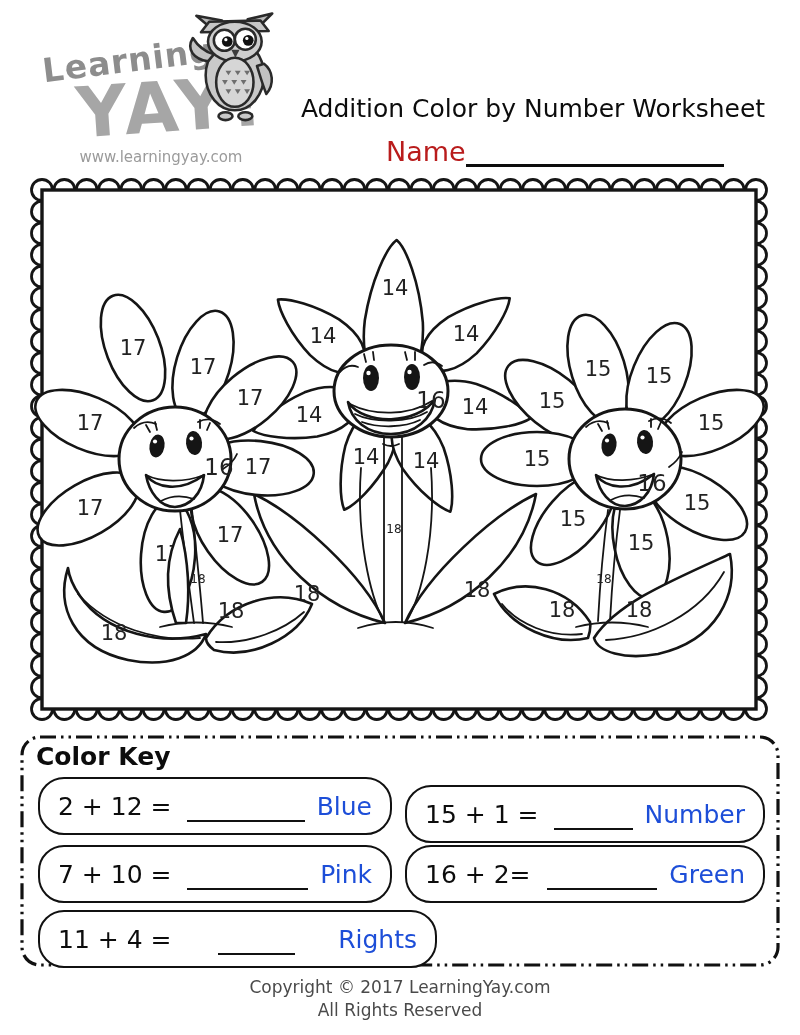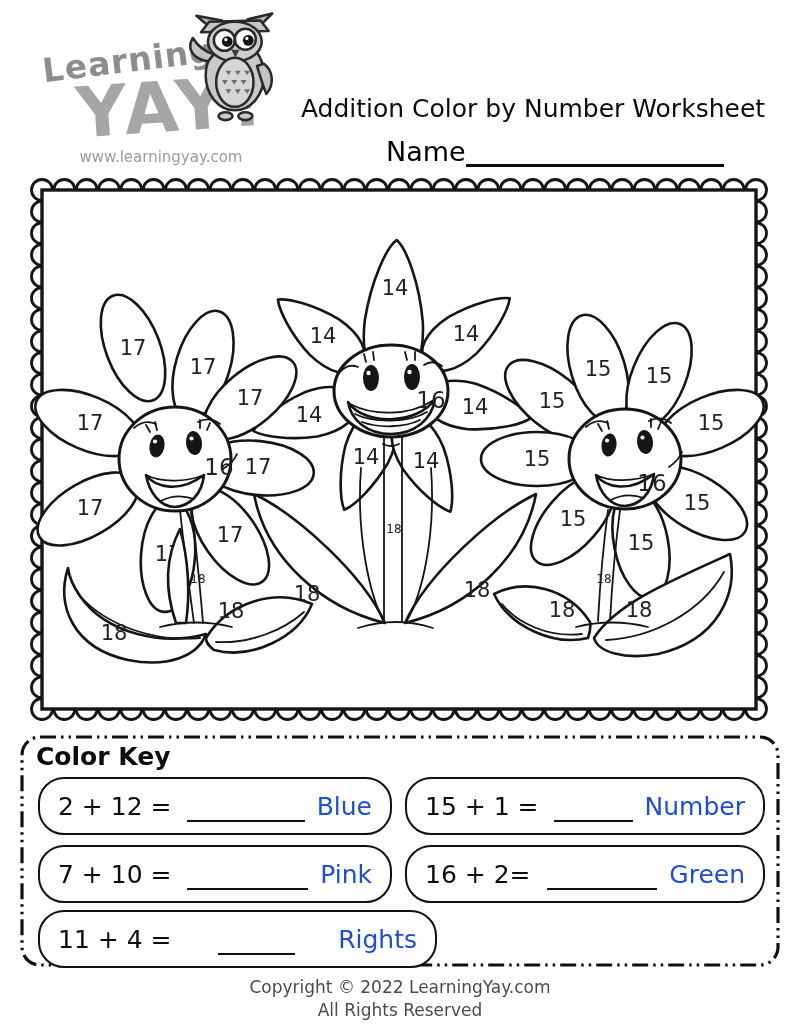--- a/index.html
+++ b/index.html
@@ -13,21 +13,21 @@
                    color:#8d8d8d; transform:rotate(-7deg); letter-spacing:1px; }
   .logo-yay { position:absolute; left:40px; top:58px; font-size:70px; font-weight:bold;
               color:#a6a6a6; transform:rotate(-4deg); letter-spacing:4px; }
   .logo-url { position:absolute; left:0; top:140px; width:100%; text-align:center;
               font-size:15px; color:#9b9b9b; }
   .owl-svg { position:absolute; left:150px; top:2px; }
 
   .title { position:absolute; left:292px; top:50px; width:482px; text-align:center;
            font-size:25px; color:#0c0c0c; letter-spacing:0px; white-space:nowrap;margin-top:44px; }
   .name-row { position:absolute; left:386px; top:136px; display:flex; align-items:flex-end; }
-  .name-label { font-size:27px; color:#000000; }
+  .name-label { font-size:27px; color:#b91c1c; }
   .name-line { display:inline-block; width:258px; border-bottom:3px solid #0c0c0c; height:30px; }
 
   
   .picture { position:absolute; left:28px; top:176px; }
   .ln   { fill:#fff; stroke:#151515; stroke-width:2.6; stroke-linejoin:round; stroke-linecap:round; }
   .face { fill:#fff; stroke:#151515; stroke-width:3; }
   .thin { fill:none; stroke:#151515; stroke-width:1.8; stroke-linecap:round; }
   .fillb{ fill:#151515; stroke:none; }
   .num  { font-family:"DejaVu Sans",sans-serif; font-size:21px; fill:#222; text-anchor:middle; }
   .num-c{ font-size:23px; }
@@ -38,21 +38,21 @@
   
   .color-key { position:absolute; left:20px; top:735px; width:760px; height:232px; }
   .key-border { position:absolute; left:0; top:0; }
   .key-title { position:absolute; left:16px; top:7px; font-size:25px; font-weight:bold; color:#0c0c0c; }
   .key-box { position:absolute; height:58px; border:2.6px solid #111; border-radius:26px;
              display:flex; align-items:center; padding:0 18px; background:#fff; }
   .key-expr { font-size:25px; color:#0c0c0c; white-space:nowrap; }
   .key-blank { flex:1; border-bottom:2.6px solid #111; align-self:stretch; margin:0 12px 11px 16px; }
   .key-color { font-size:25px; color:#1d4ed8; white-space:nowrap; }
   .kb1 { left:18px;  top:42px;  width:354px; }
-  .kb2 { left:385px; top:42px;  width:360px; }
+  .kb2 { left:385px; top:50px;  width:360px; }
   .kb3 { left:18px;  top:110px; width:354px; }
   .kb4 { left:385px; top:110px; width:360px; }
   .kb5 { left:18px;  top:175px; width:399px;gap:31px; }
 
   
   .footer { position:absolute; left:0; top:976px; width:100%; text-align:center;
             color:#4a4a4a; font-size:17px; line-height:1.35; }
 </style>
 </head>
 <body>
@@ -385,17 +385,17 @@
       <span class="key-color">Green</span>
     </div>
     <div class="key-box kb5">
       <span class="key-expr">11 + 4 =</span>
       <span class="key-blank"></span>
       <span class="key-color">Rights</span>
     </div>
   </div>
 
   <div class="footer">
-    <div>Copyright © 2022 LearningYay.com</div>
+    <div>Copyright © 2017 LearningYay.com</div>
     <div>All Rights Reserved</div>
   </div>
 
 </div>
 
 </body></html>

